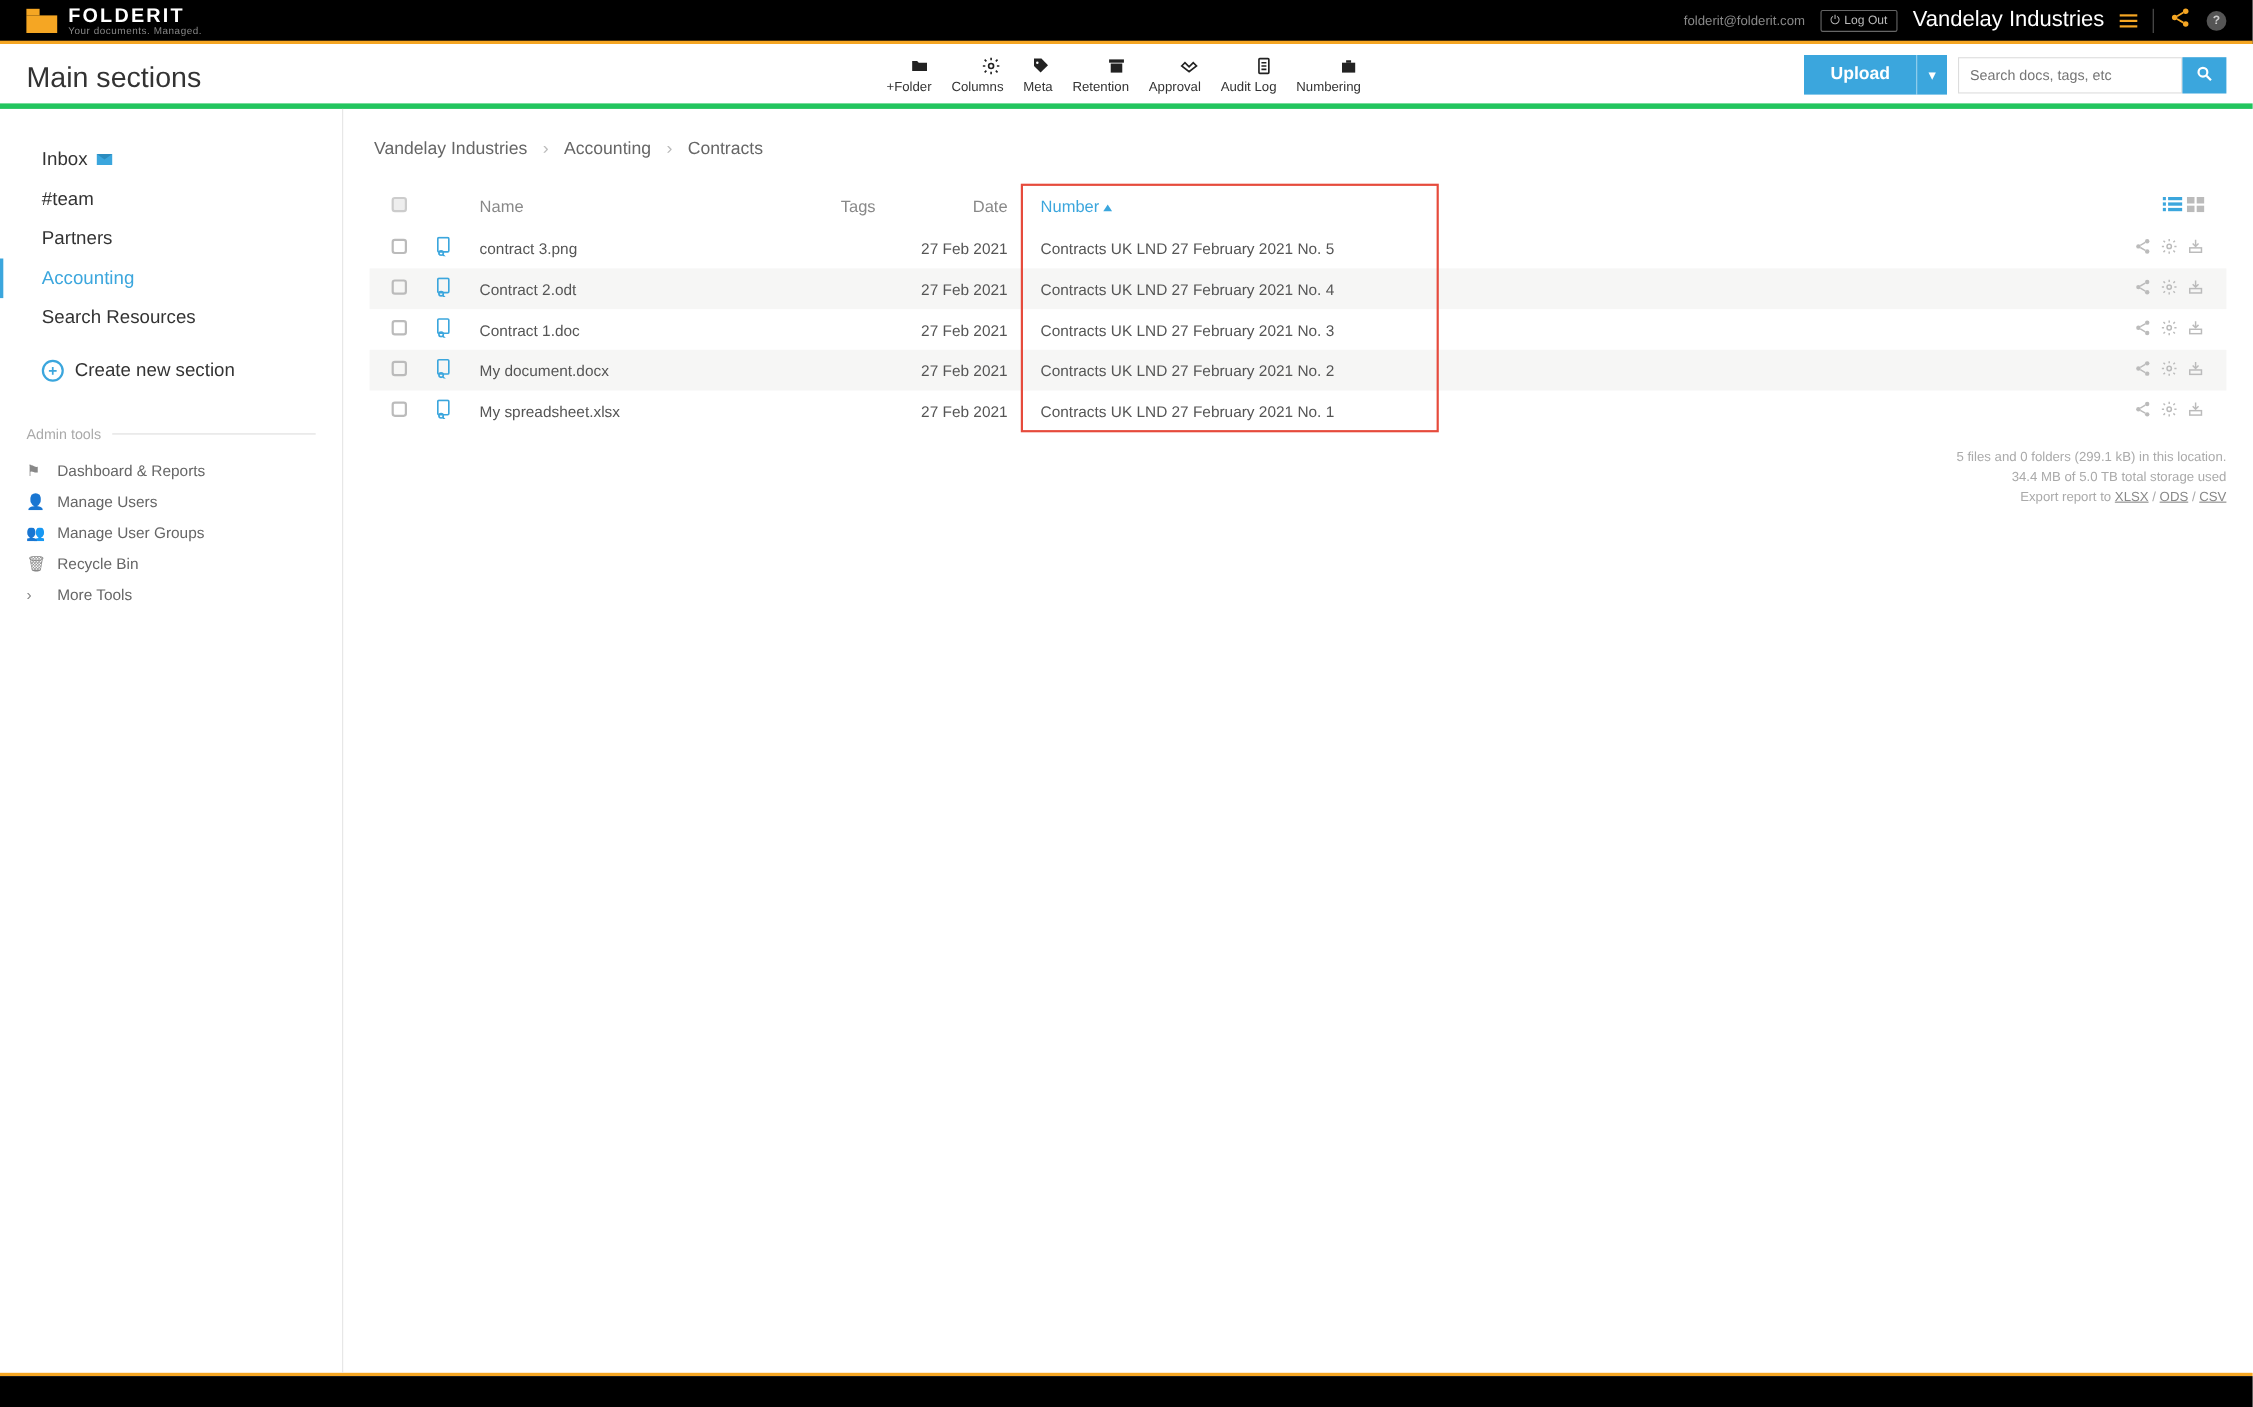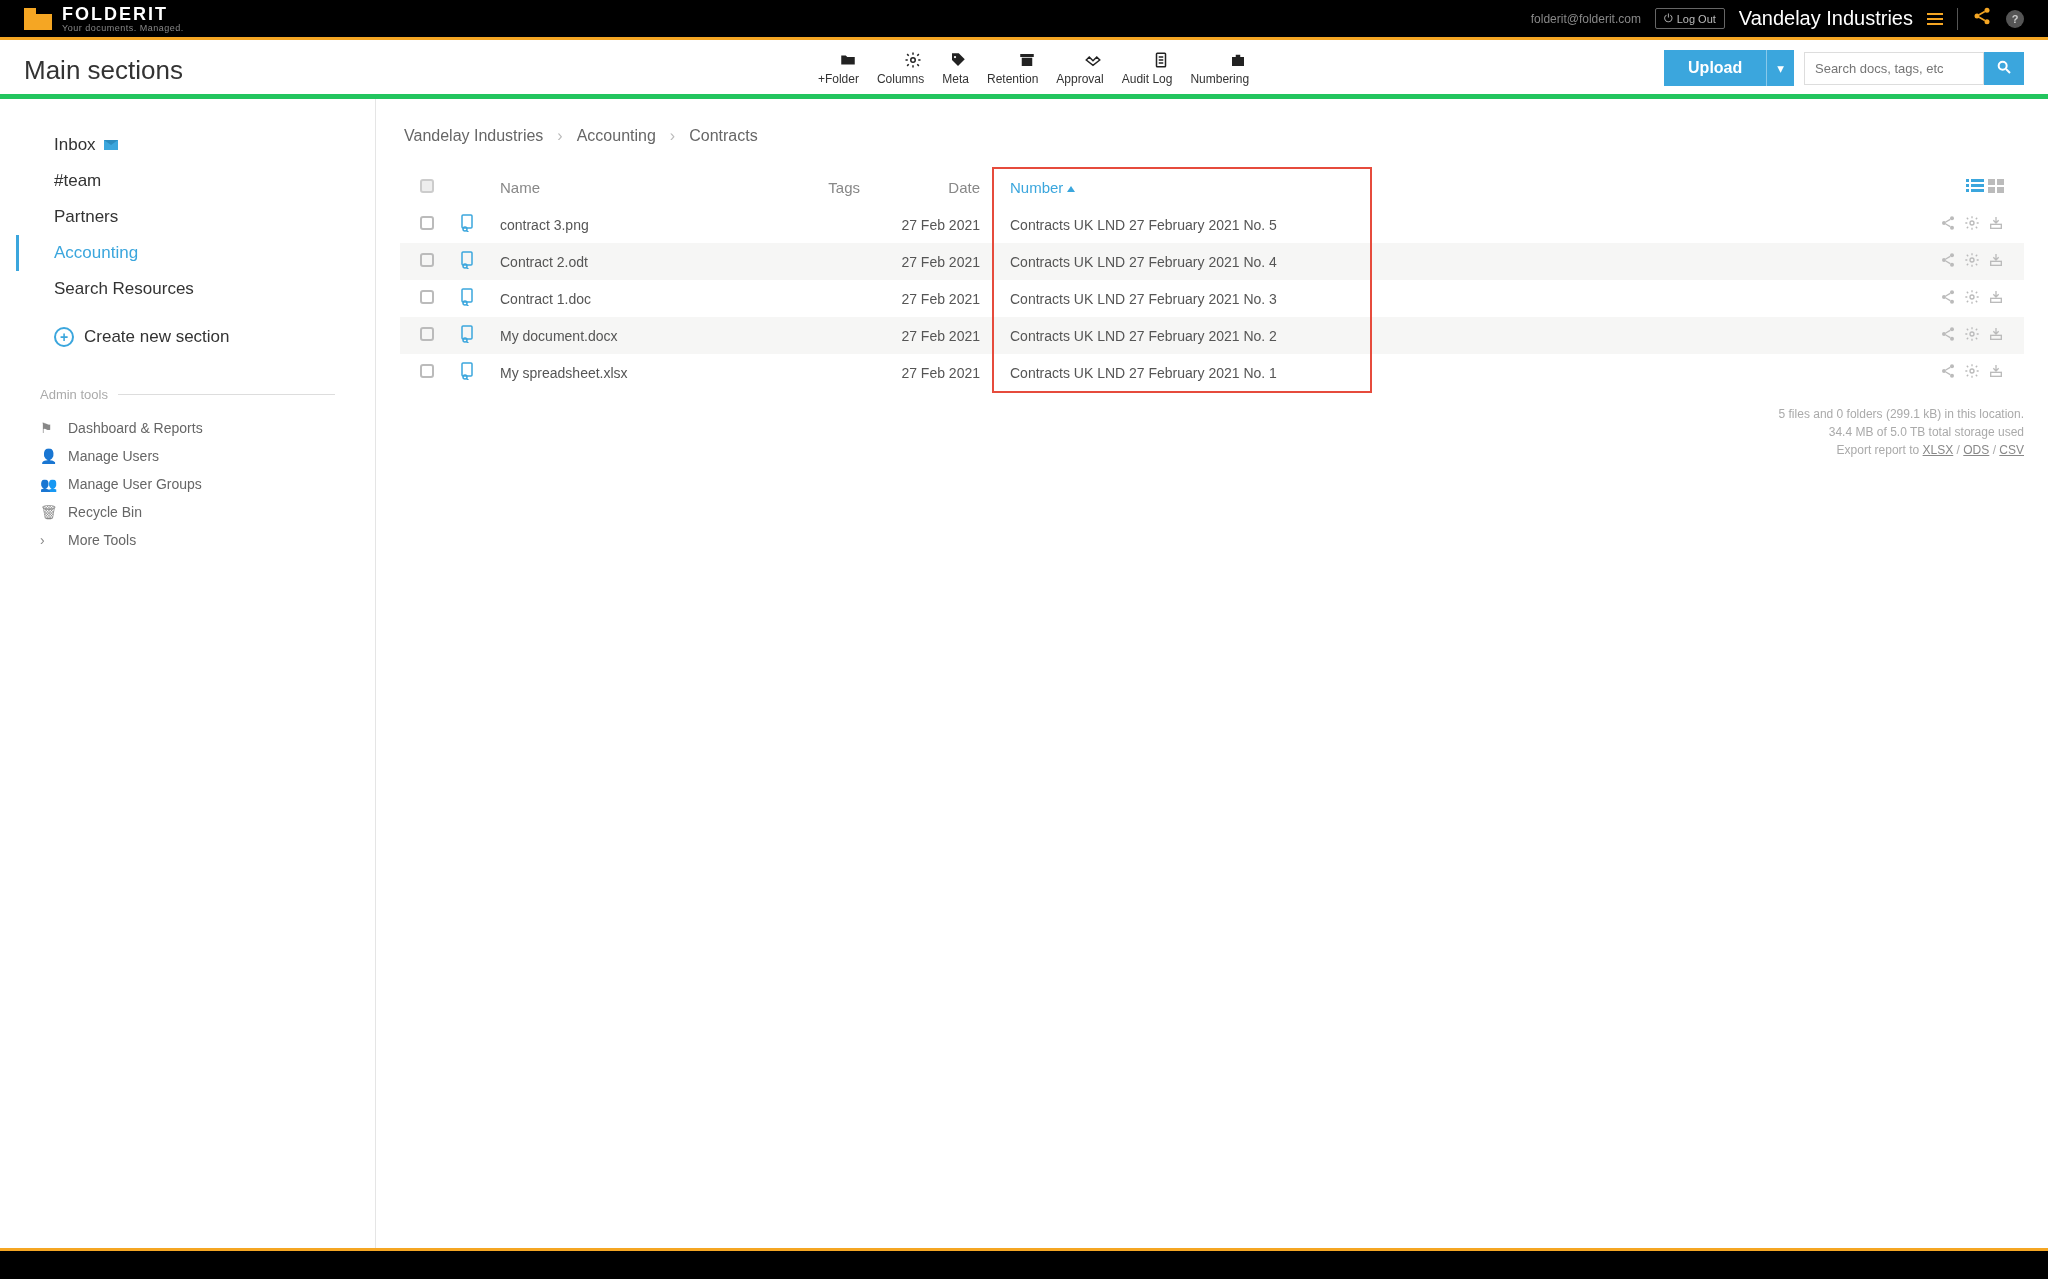--- a/index.html
+++ b/index.html
@@ -26,26 +26,26 @@
 
 .toolbar { display: flex; align-items: flex-end; padding: 10px 24px 8px 24px; border-bottom: 5px solid #22c55e; min-height: 54px; }
 .toolbar-title { font-size: 26px; color: #333; font-weight: 400; }
 .toolbar-actions { display: flex; gap: 18px; margin-left: auto; margin-right: auto; padding-left: 220px; }
 .tb-btn { display: flex; flex-direction: column; align-items: flex-end; gap: 3px; cursor: pointer; color: #333; font-size: 12px; }
 .tb-btn svg, .tb-btn .ico { width: 22px; height: 18px; color: #222; }
 .right-controls { display: flex; gap: 10px; align-items: center; }
 .upload-btn { background: #3ba6dd; color: #fff; border: none; padding: 9px 24px; font-size: 16px; font-weight: 600; cursor: pointer; }
 .upload-drop { background: #3ba6dd; color: #fff; border: none; border-left: 1px solid rgba(255,255,255,0.4); padding: 9px 10px; cursor: pointer; }
 .search-wrap { display: flex; }
-.search-input { border: 1px solid #ddd; padding: 8px 10px; width: 180px; font-size: 13px; }
+.search-input { border: 1px solid #ddd; padding: 8px 10px; width: 204px; font-size: 13px; }
 .search-btn { background: #3ba6dd; border: none; color: #fff; padding: 0 12px; cursor: pointer; }
 
 
 .layout { display: flex; min-height: calc(100vh - 130px); }
-.sidebar { width: 376px; padding: 28px 40px; border-right: 1px solid #e5e5e5; }
+.sidebar { width: 312px; padding: 28px 24px; border-right: 1px solid #e5e5e5; }
 .side-item { display: flex; align-items: center; gap: 8px; padding: 8px 14px; font-size: 17px; color: #333; cursor: pointer; }
 .side-item.active { color: #3ba6dd; border-left: 3px solid #3ba6dd; margin-left: -24px; padding-left: 35px; }
 .create-section { display: flex; align-items: center; gap: 10px; color: #333; font-size: 17px; margin-top: 20px; cursor: pointer; padding: 0 14px;}
 .plus-circ { width: 20px; height: 20px; border: 2px solid #3ba6dd; border-radius: 50%; color: #3ba6dd; display: inline-flex; align-items: center; justify-content: center; font-weight: bold; font-size: 14px; }
 .admin-hdr { color: #aaa; font-size: 13px; margin: 40px 0 12px 0; display: flex; align-items: center; gap: 10px; }
 .admin-hdr .line { flex: 1; height: 1px; background: #ddd; }
 .admin-item { display: flex; align-items: center; gap: 12px; color: #666; padding: 6px 0; font-size: 14px; cursor: pointer; }
 .admin-item .aico { width: 16px; color: #888; }
 
 

